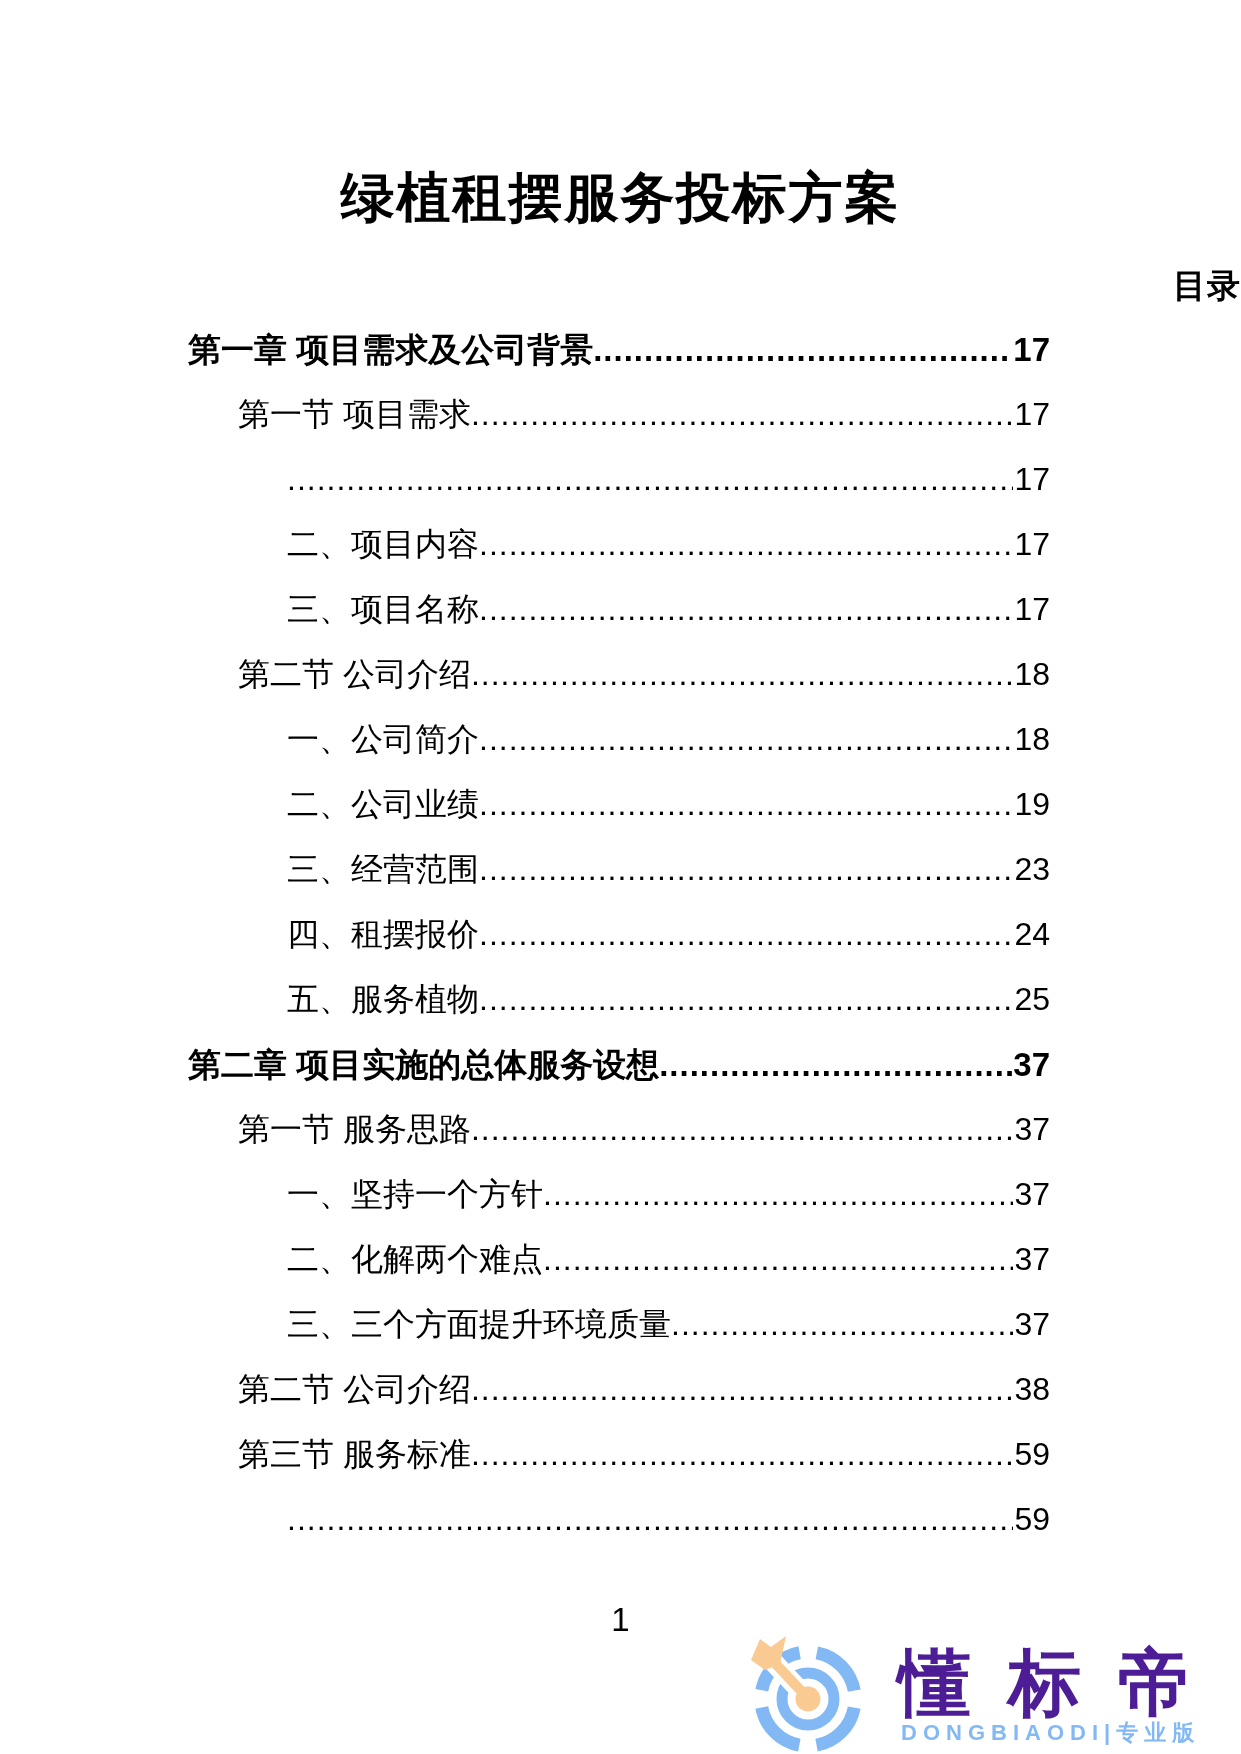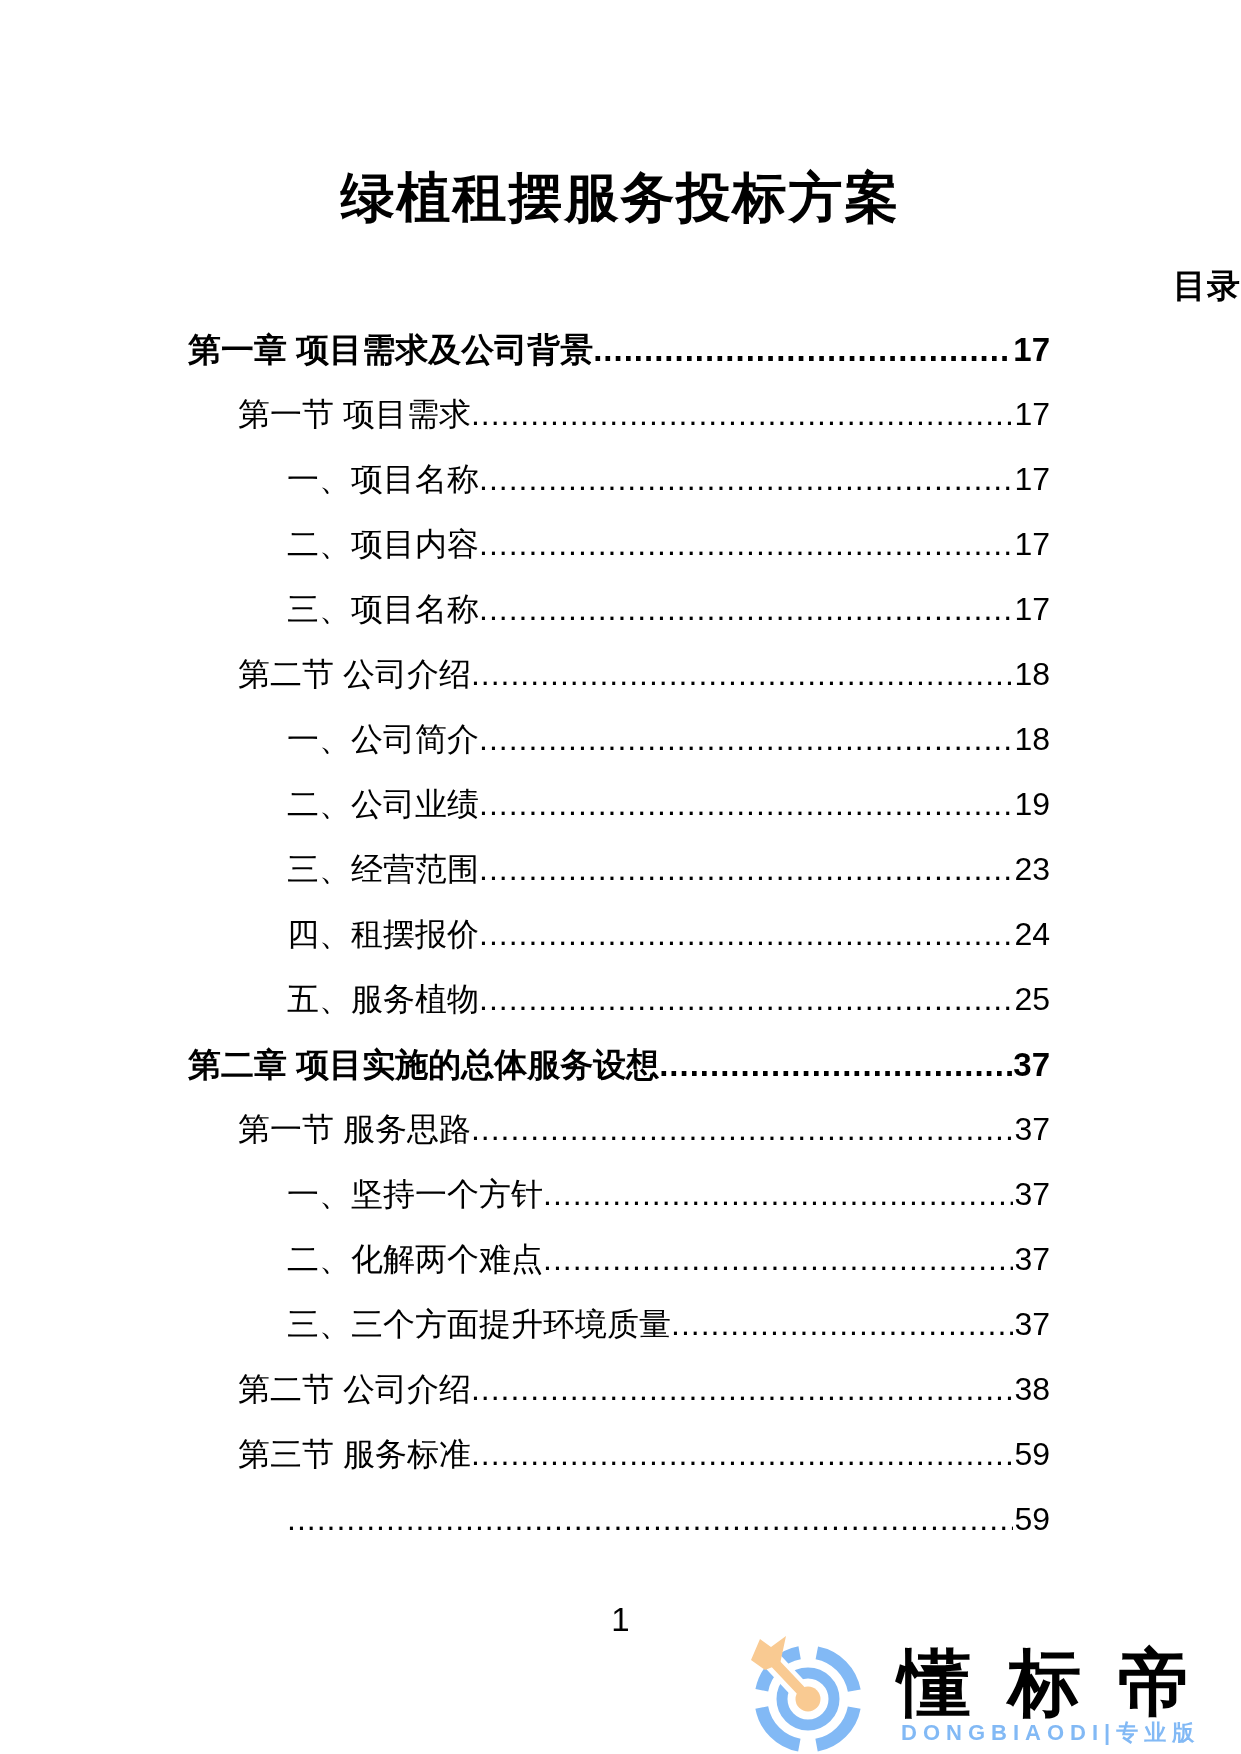--- a/index.html
+++ b/index.html
@@ -70,21 +70,20 @@
         <span class="toc-label">第一章 项目需求及公司背景</span>
         <span class="toc-dots"></span>
         <span class="toc-page">17</span>
       </div>
       <div class="toc-row level-2">
         <span class="toc-label">第一节 项目需求</span>
         <span class="toc-dots"></span>
         <span class="toc-page">17</span>
       </div>
       <div class="toc-row level-3">
-        <span class="toc-label">一、项目名称</span>
         <span class="toc-dots"></span>
         <span class="toc-page">17</span>
       </div>
       <div class="toc-row level-3">
         <span class="toc-label">二、项目内容</span>
         <span class="toc-dots"></span>
         <span class="toc-page">17</span>
       </div>
       <div class="toc-row level-3">
         <span class="toc-label">三、项目名称</span>
@@ -173,18 +172,18 @@
 
       <line x1="16" y1="18" x2="61" y2="66" stroke="#ffffff" stroke-width="20" stroke-linecap="round"></line>
 
       <path d="M4,27 L13,6 L24,14 L39,3 L33,31 L18,37 Z" fill="#f9ca92"></path>
 
       <line x1="24" y1="26" x2="59" y2="63" stroke="#f9ca92" stroke-width="10" stroke-linecap="round"></line>
 
       <circle cx="61" cy="66" r="12.5" fill="#f9ca92"></circle>
     </svg>
 
-    <div class="wm-cn" style="color: #000000;">懂标帝</div>
+    <div class="wm-cn" style="color: #4c1d95;">懂标帝</div>
 
     <div class="wm-en" style="color: rgb(130, 185, 245);"><span>DONGBIAODI</span><span>|</span><span>专业版</span></div>
   </div>
 
 </div>
 
 </body></html>

